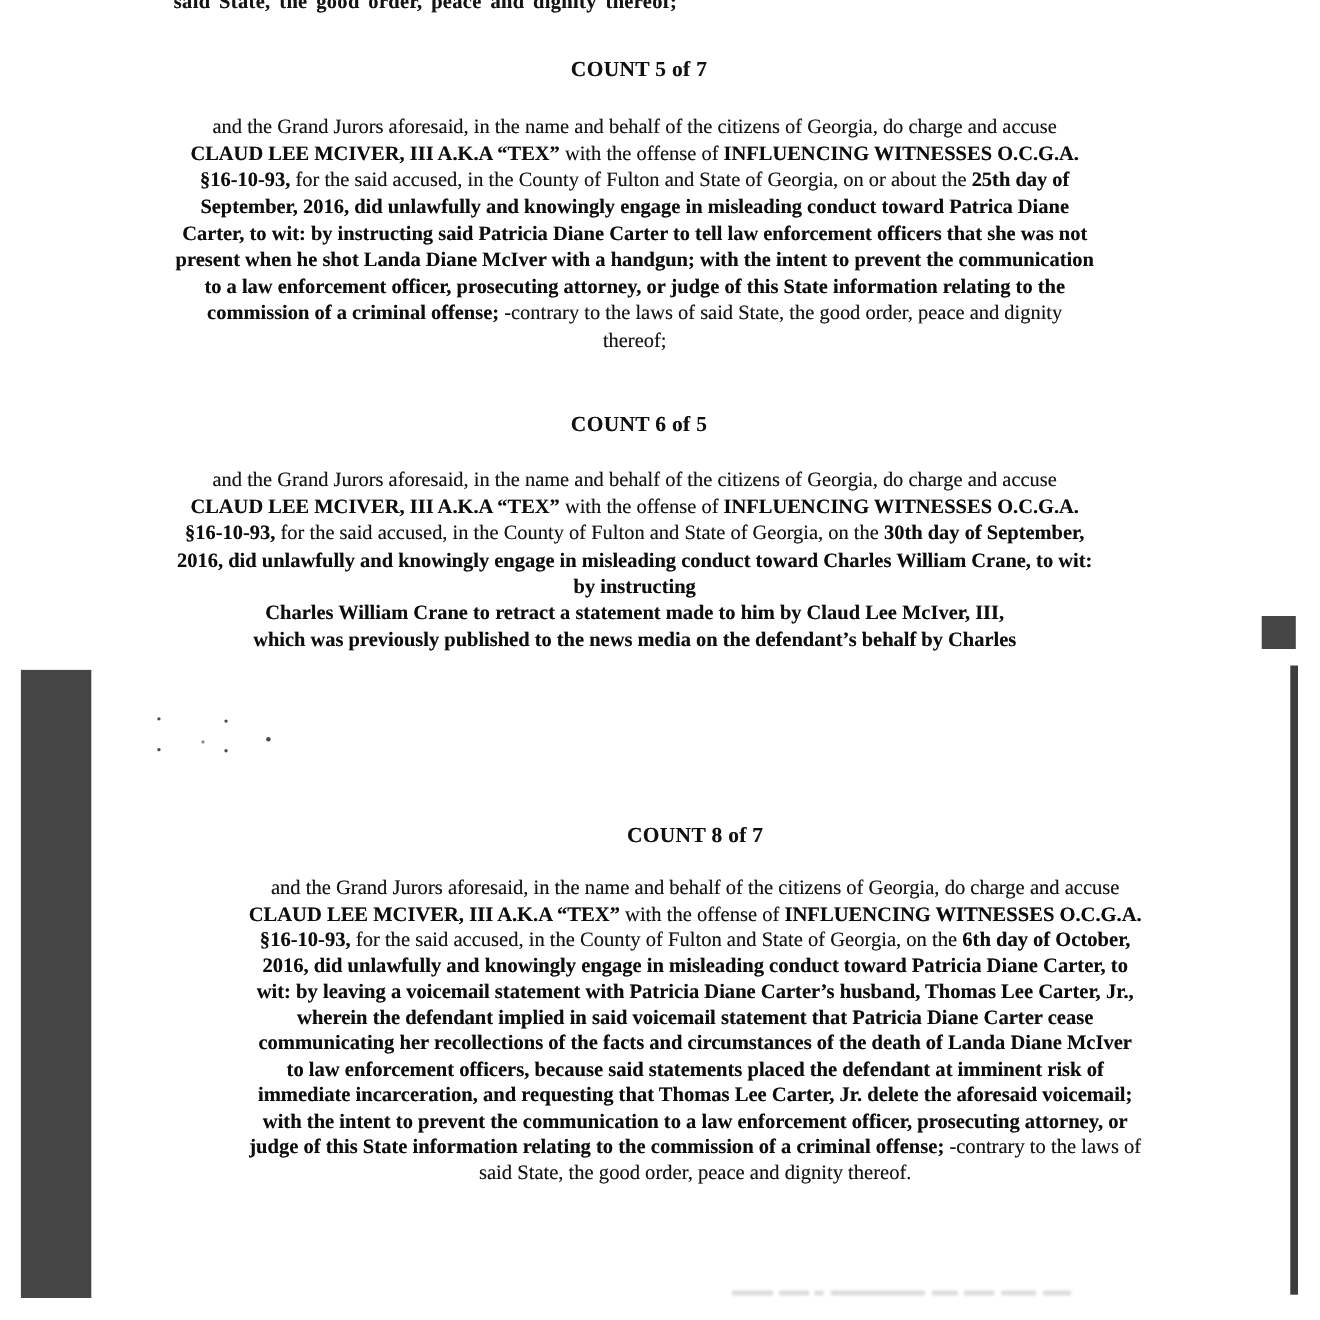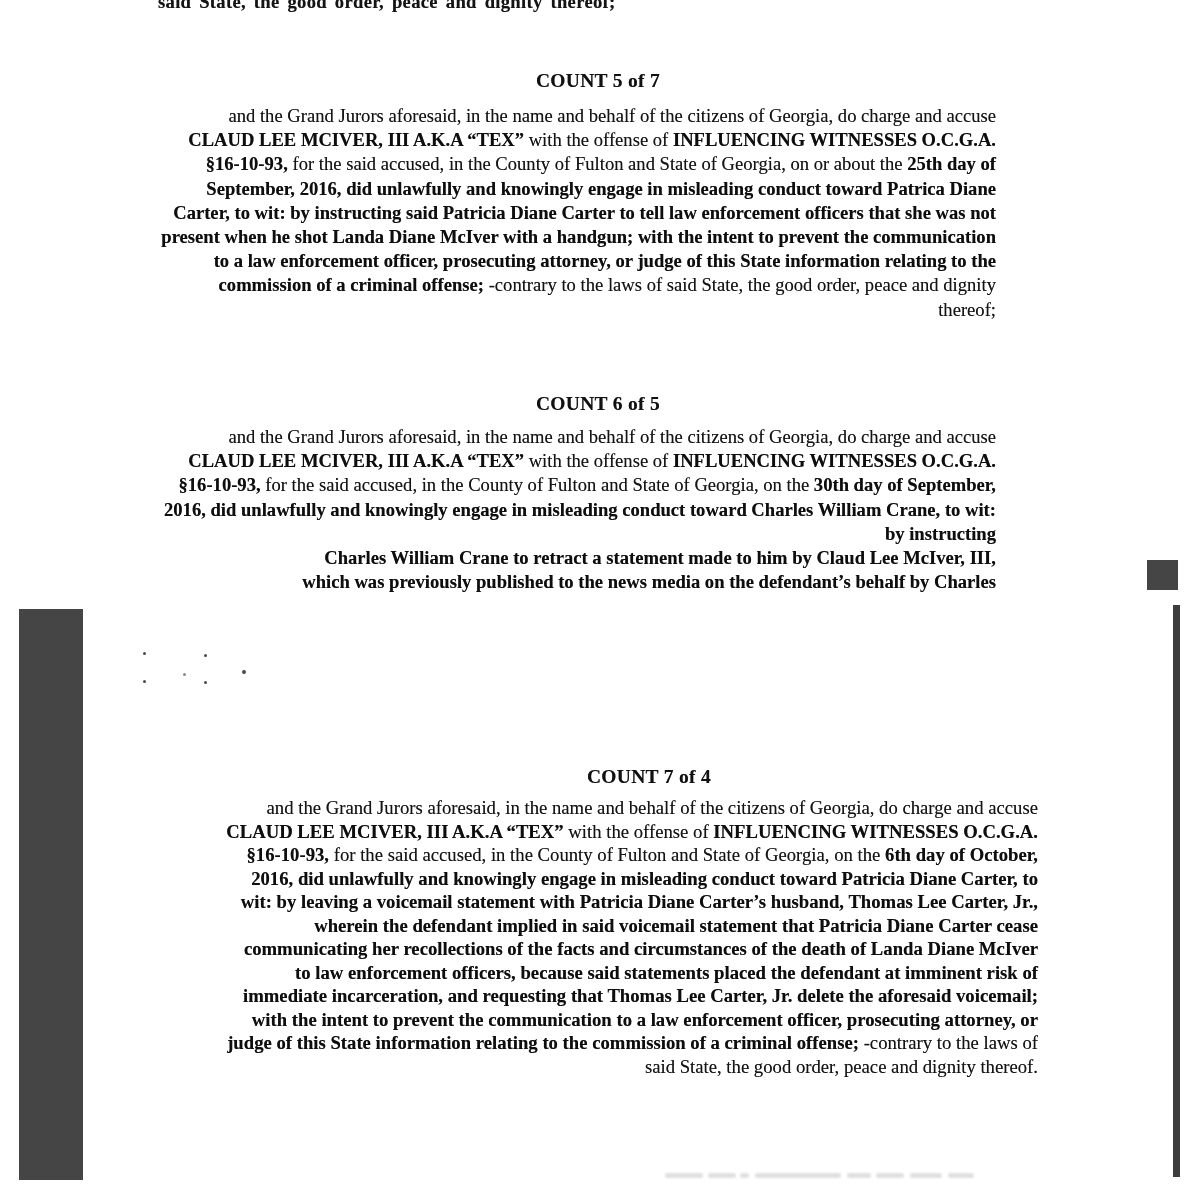--- a/index.html
+++ b/index.html
@@ -33,36 +33,36 @@
     display: block;
     transform: translateY(-10px);
     font-size: 18.6px;
     line-height: 24px;
     font-weight: bold;
     word-spacing: 3px;
     letter-spacing: 0.3px;
   }
   .count-heading {
     position: absolute;
-    margin: 17px;
+    margin: 0;
     text-align: center;
     font-size: 19.5px;
     font-weight: bold;
     letter-spacing: 0.3px;
     color: #111;
   }
   .h5 { left: 158px; width: 846px; top: 53px; }
   .h6 { left: 158px; width: 846px; top: 376px; }
   .h7 { left: 226px; width: 812px; top: 749px; }
   .para {
     position: absolute;
     margin: 0;
     font-size: 18.6px;
     line-height: 24.2px;
-    text-align: right;
+    text-align: center;
     white-space: pre-wrap;
   }
   .para .b { font-weight: bold; color: #0e0e0e; }
   .p5 { left: 158px; top: 104px; width: 838px; }
   .p6-clip {
     position: absolute;
     left: 158px; top: 425px;
     width: 846px; height: 168px;
     overflow: hidden;
   }
@@ -134,21 +134,21 @@
     <div class="bar-left"></div>
     <div class="bar-right"></div>
 
     <div class="speck" style="left:143px; top:652px;"></div>
     <div class="speck" style="left:204px; top:654px;"></div>
     <div class="speck" style="left:183px; top:673px; opacity:0.55;"></div>
     <div class="speck" style="left:242px; top:670px; width:4px; height:4px;"></div>
     <div class="speck" style="left:143px; top:680px;"></div>
     <div class="speck" style="left:204px; top:681px;"></div>
 
-    <h2 class="count-heading h7 scan-text">COUNT 7 of 4</h2>
+    <h2 class="count-heading h7 scan-text">COUNT 8 of 7</h2>
     <p class="para p7 scan-text"><span>and the Grand Jurors aforesaid, in the name and behalf of the citizens of Georgia, do charge and accuse </span><span class="b">CLAUD LEE MCIVER, III A.K.A “TEX”</span><span> with the offense of </span><span class="b">INFLUENCING WITNESSES O.C.G.A. §16-10-93,</span><span> for the said accused, in the County of Fulton and State of Georgia, on the </span><span class="b">6th day of October, 2016, did unlawfully and knowingly engage in misleading conduct toward Patricia Diane Carter, to wit: by leaving a voicemail statement with Patricia Diane Carter’s husband, Thomas Lee Carter, Jr., wherein the defendant implied in said voicemail statement that Patricia Diane Carter cease communicating her recollections of the facts and circumstances of the death of Landa Diane McIver to law enforcement officers, because said statements placed the defendant at imminent risk of immediate incarceration, and requesting that Thomas Lee Carter, Jr. delete the aforesaid voicemail; with the intent to prevent the communication to a law enforcement officer, prosecuting attorney, or judge of this State information relating to the commission of a criminal offense;</span><span> -contrary to the laws of said State, the good order, peace and dignity thereof.</span></p>
 
     <div class="smudge" style="left:665px; width:38px;"></div>
     <div class="smudge" style="left:708px; width:28px;"></div>
     <div class="smudge" style="left:740px; width:9px;"></div>
     <div class="smudge" style="left:755px; width:86px;"></div>
     <div class="smudge" style="left:847px; width:24px;"></div>
     <div class="smudge" style="left:876px; width:28px;"></div>
     <div class="smudge" style="left:910px; width:32px;"></div>
     <div class="smudge" style="left:948px; width:26px;"></div>

